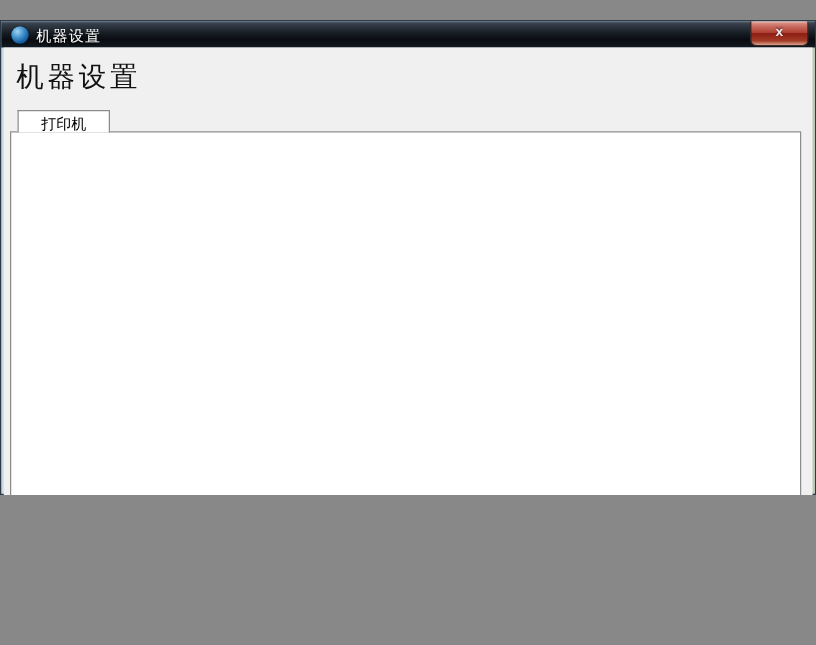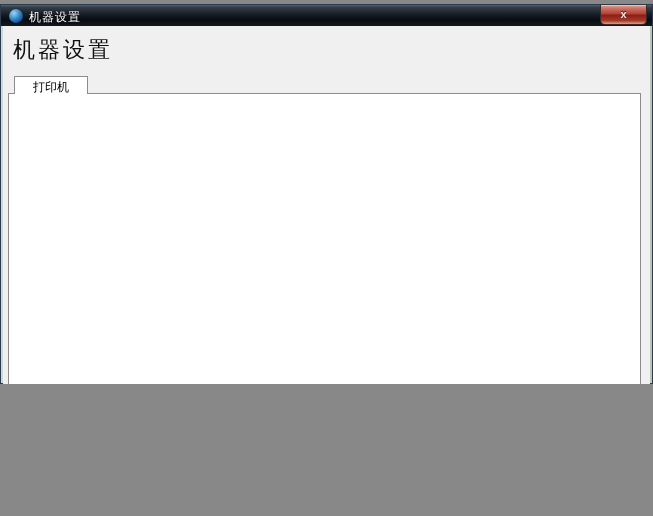--- a/index.html
+++ b/index.html
@@ -1,19 +1,19 @@
 <!DOCTYPE html>
 <html><head>
 <meta charset="utf-8">
 <style>
   * { margin:0; padding:0; box-sizing:border-box; }
   html,body { background:#888; }
   body { font-family:"Liberation Sans", sans-serif; }
   .win {
-    position:relative; width:653px; height:380px; margin:4px auto;
+    position:relative; width:653px; height:380px; margin:16px auto;
     background:linear-gradient(90deg,#cdd9e2 0%,#cdd9e2 96%,#b7c6b2 100%);
     box-shadow: inset 0 0 0 1px #2c3b49;
     overflow:hidden;
   }
   .frame-bottom{ position:absolute; left:1px; top:510px; width:651px; height:5px;
     background:linear-gradient(#6fa9dd,#cfe6f7); }
   .titlebar {
     position:absolute; left:1px; top:1px; width:651px; height:21px;
     background:linear-gradient(#56626f 0%, #353f4a 10%, #171d25 45%, #090d12 70%, #131920 100%);
   }

